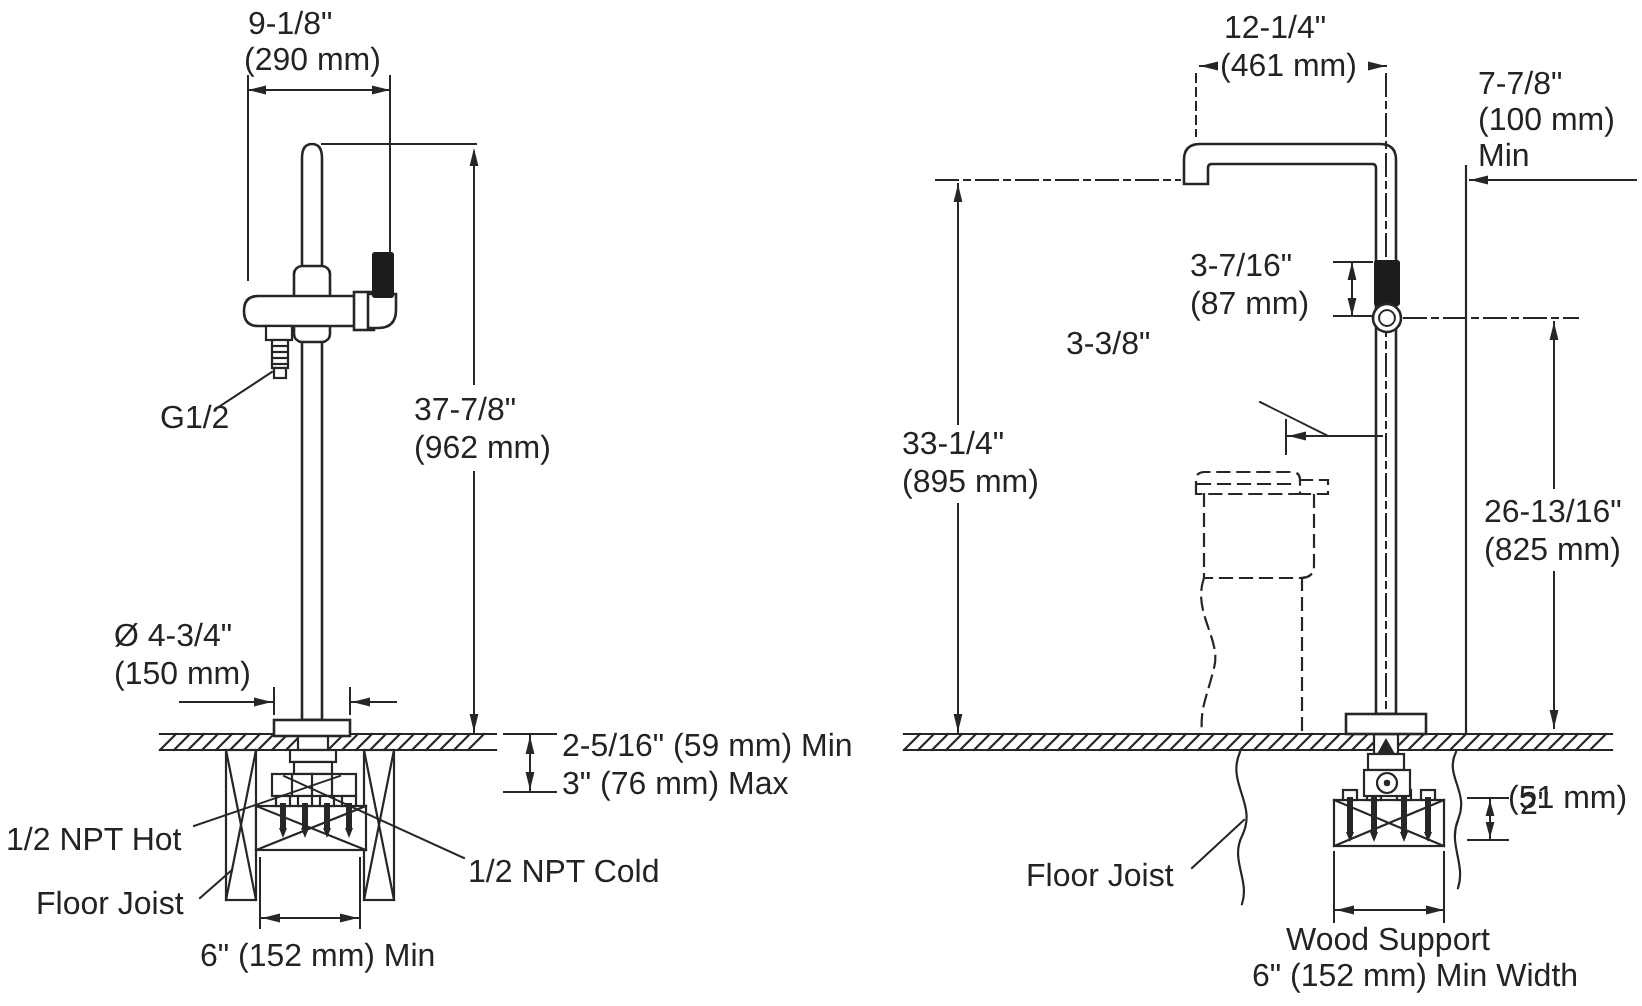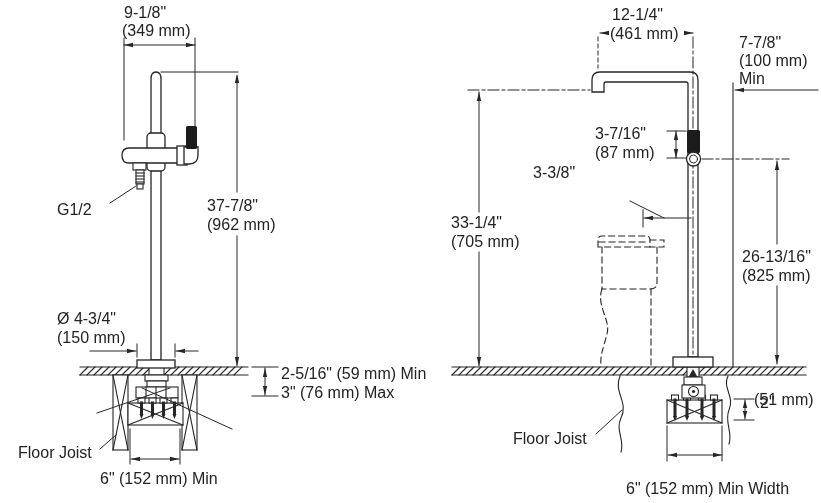--- a/index.html
+++ b/index.html
@@ -228,41 +228,44 @@
         <line x1="668" y1="455" x2="722" y2="455"></line>
         <polygon points="668,455 677,452.8 677,457.2" fill="#262626" stroke="none"></polygon>
         <polygon points="722,455 713,452.8 713,457.2" fill="#262626" stroke="none"></polygon>
 
         <line x1="596" y1="434" x2="622" y2="410"></line>
       </g>
     </g>
   </svg>
 
   <div class="lbl" style="left:124px;top:3px">9-1/8"</div>
-  <div class="lbl" style="left:122px;top:21px">(349 mm)</div>
-  <div class="lbl" style="left:57px;top:200px">G1/2</div>
+  <div class="lbl" style="left:122px;top:21px">(290 mm)</div>
+  <div class="lbl" style="left:80px;top:200px">G1/2</div>
   <div class="lbl" style="left:207px;top:196px">37-7/8"</div>
   <div class="lbl" style="left:207px;top:215px">(962 mm)</div>
   <div class="lbl" style="left:57px;top:309px">Ø 4-3/4"</div>
   <div class="lbl" style="left:57px;top:328px">(150 mm)</div>
   <div class="lbl" style="left:281px;top:364px">2-5/16" (59 mm) Min</div>
   <div class="lbl" style="left:281px;top:383px">3" (76 mm) Max</div>
+  <div class="lbl" style="left:3px;top:411px">1/2 NPT Hot</div>
+  <div class="lbl" style="left:234px;top:427px">1/2 NPT Cold</div>
   <div class="lbl" style="left:18px;top:443px">Floor Joist</div>
   <div class="lbl" style="left:100px;top:469px">6" (152 mm) Min</div>
 
   <div class="lbl" style="left:612px;top:5px">12-1/4"</div>
   <div class="lbl" style="left:610px;top:24px">(461 mm)</div>
   <div class="lbl" style="left:739px;top:33px">7-7/8"</div>
   <div class="lbl" style="left:739px;top:51px">(100 mm)</div>
   <div class="lbl" style="left:739px;top:69px">Min</div>
   <div class="lbl" style="left:595px;top:124px">3-7/16"</div>
   <div class="lbl" style="left:595px;top:143px">(87 mm)</div>
   <div class="lbl" style="left:533px;top:163px">3-3/8"</div>
   <div class="lbl" style="left:451px;top:213px">33-1/4"</div>
-  <div class="lbl" style="left:451px;top:232px">(705 mm)</div>
+  <div class="lbl" style="left:451px;top:232px">(895 mm)</div>
   <div class="lbl" style="left:742px;top:247px">26-13/16"</div>
   <div class="lbl" style="left:742px;top:266px">(825 mm)</div>
   <div class="lbl" style="left:760px;top:393px">2"</div>
   <div class="lbl" style="left:754px;top:390px">(51 mm)</div>
   <div class="lbl" style="left:513px;top:429px">Floor Joist</div>
+  <div class="lbl" style="left:643px;top:461px">Wood Support</div>
   <div class="lbl" style="left:626px;top:479px">6" (152 mm) Min Width</div>
 
 </div>
 
 </body></html>

